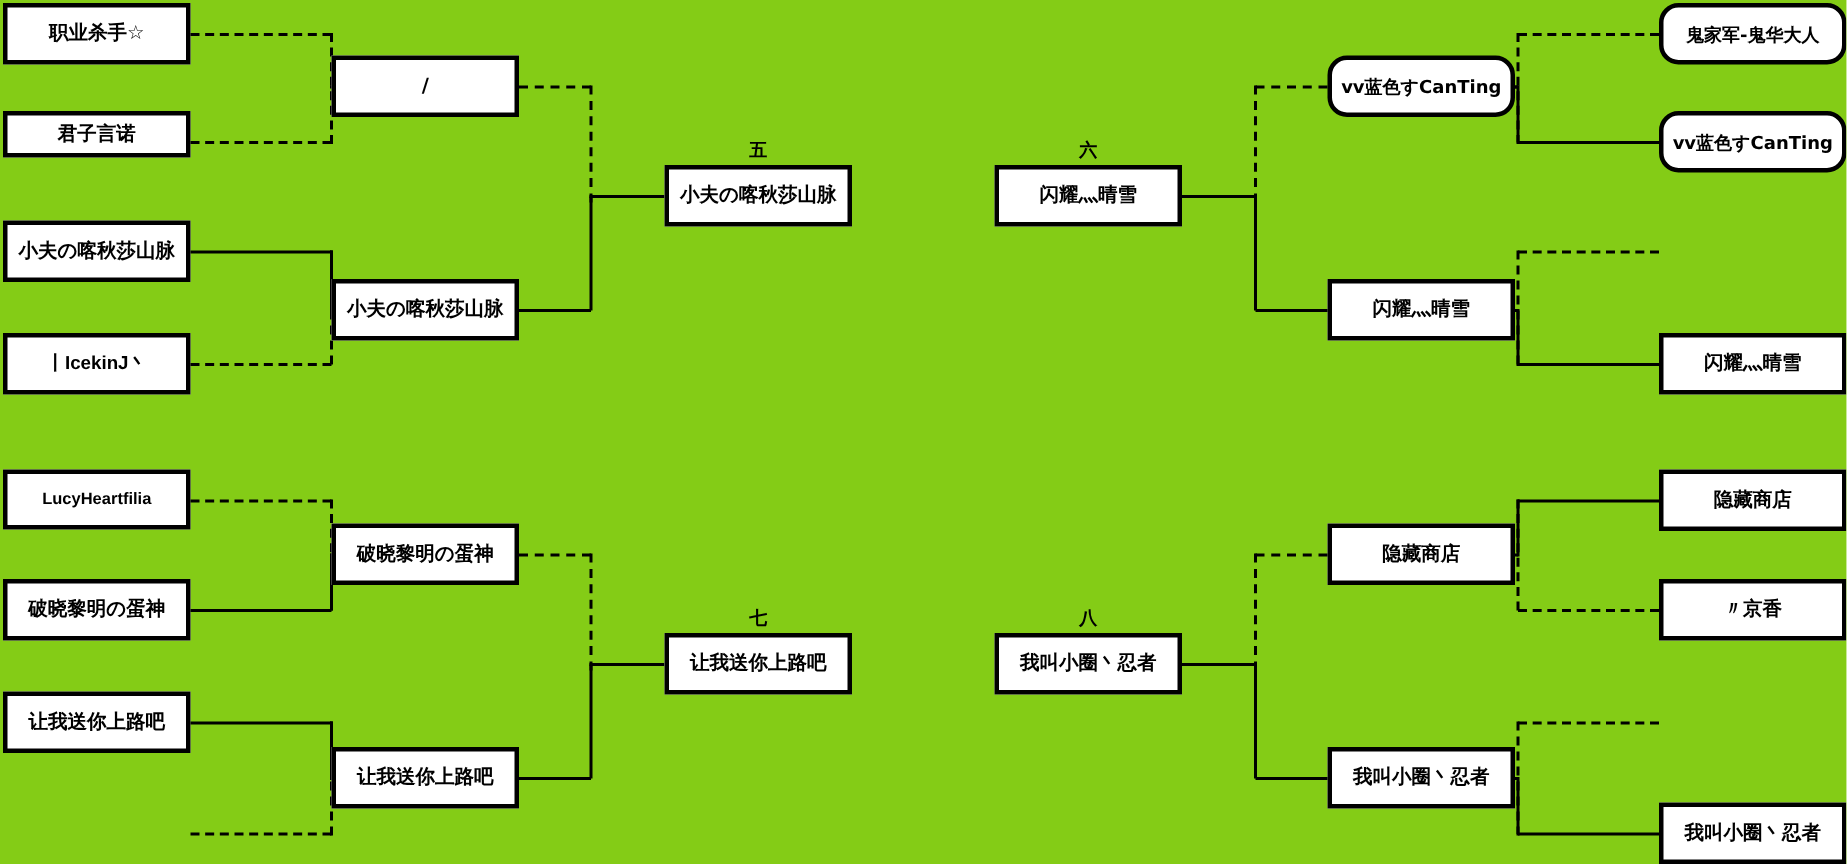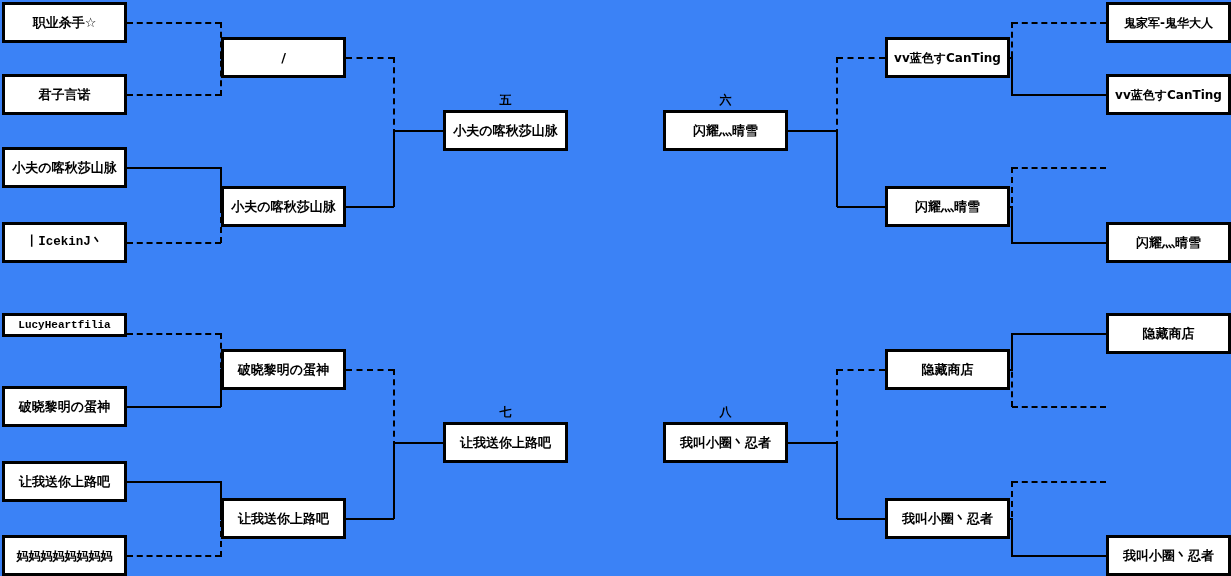--- a/index.html
+++ b/index.html
@@ -4,43 +4,43 @@
 <style>
   html,body{margin:0;padding:0;background:#ffffff;}
   body{
     font-family:"DejaVu Sans","Liberation Sans",sans-serif;
     -webkit-font-smoothing:none;
   }
   #stage{
     position:relative;
     width:1231px;
     height:576px;
-    background:#3b82f6;
+    background:#84cc16;
     overflow:hidden;
   }
   
   .node{
     position:absolute;
     box-sizing:border-box;
     border:3px solid #000000;
     background:#ffffff;
     display:flex;
     align-items:center;
     justify-content:center;
     text-align:center;
     color:#000000;
     font-size:13px;
     font-weight:bold;
     line-height:1;
     letter-spacing:0px;
     white-space:nowrap;
     overflow:hidden;
   }
-  .node.latin{font-family:Liberation Mono, monospace;font-size:12.5px;}
-  .node.small{font-size:12px;}
+  .node.latin{font-family:Liberation Sans, sans-serif;font-size:12.5px;}
+  .node.small{font-size:12px;border-radius:13px;}
   .node.tiny{font-size:11px;}
   
   .caption{
     position:absolute;
     color:#000000;
     font-size:12px;
     font-weight:bold;
     line-height:1;
     text-align:center;
     white-space:nowrap;
@@ -51,21 +51,21 @@
   .seg.v-solid{border-left:2px solid #000000;}
   .seg.h-dash{border-top:2px dashed #000000;}
   .seg.v-dash{border-left:2px dashed #000000;}
 </style>
 </head>
 <body>
 
 <div id="stage">
 
   <div class="node" style="left:2px;  top:2px;   width:125px; height:41px;">职业杀手☆</div>
-  <div class="node" style="left:2px;  top:74px;  width:125px; height:41px;">君子言诺</div>
+  <div class="node" style="left:2px;  top:74px;  width:125px; height:31px;">君子言诺</div>
   <div class="node" style="left:2px;  top:147px; width:125px; height:41px;">小夫の喀秋莎山脉</div>
   <div class="node latin" style="left:2px;  top:222px; width:125px; height:41px;">丨IcekinJ丶</div>
 
   <div class="seg h-dash" style="left:127px; top:22px;  width:94px;"></div>
   <div class="seg h-dash" style="left:127px; top:94px;  width:94px;"></div>
   <div class="seg v-dash" style="left:220px; top:22px;  height:74px;"></div>
   <div class="seg h-dash" style="left:220px; top:57px;  width:32px;"></div>
 
   <div class="seg h-solid" style="left:127px; top:167px; width:94px;"></div>
   <div class="seg h-dash" style="left:127px; top:242px; width:94px;"></div>
@@ -112,24 +112,23 @@
 
   <div class="seg h-dash" style="left:837px; top:57px;  width:48px;"></div>
   <div class="seg h-solid" style="left:837px; top:206px; width:48px;"></div>
   <div class="seg v-dash" style="left:836px; top:57px;  height:78px;"></div>
   <div class="seg v-solid" style="left:836px; top:131px; height:76px;"></div>
   <div class="seg h-solid" style="left:788px; top:130px; width:50px;"></div>
 
   <div class="caption" style="left:663px; top:94px; width:125px;">六</div>
   <div class="node" style="left:663px; top:110px; width:125px; height:41px;">闪耀灬晴雪</div>
 
-  <div class="node latin tiny" style="left:2px; top:313px; width:125px; height:24px;">LucyHeartfilia</div>
+  <div class="node latin tiny" style="left:2px; top:313px; width:125px; height:40px;">LucyHeartfilia</div>
   <div class="node" style="left:2px; top:386px; width:125px; height:41px;">破晓黎明の蛋神</div>
   <div class="node" style="left:2px; top:461px; width:125px; height:41px;">让我送你上路吧</div>
-  <div class="node small" style="left:2px; top:535px; width:125px; height:41px;">妈妈妈妈妈妈妈妈</div>
 
   <div class="seg h-dash" style="left:127px; top:333px; width:94px;"></div>
   <div class="seg h-solid" style="left:127px; top:406px; width:94px;"></div>
   <div class="seg v-dash" style="left:220px; top:333px; height:74px;"></div>
   <div class="seg v-solid" style="left:220px; top:369px; height:38px;"></div>
   <div class="seg h-solid" style="left:220px; top:369px; width:32px;"></div>
 
   <div class="seg h-solid" style="left:127px; top:481px; width:94px;"></div>
   <div class="seg h-dash" style="left:127px; top:555px; width:94px;"></div>
   <div class="seg v-dash" style="left:220px; top:481px; height:76px;"></div>
@@ -142,20 +141,21 @@
   <div class="seg h-dash" style="left:346px; top:369px; width:48px;"></div>
   <div class="seg h-solid" style="left:346px; top:518px; width:48px;"></div>
   <div class="seg v-dash" style="left:393px; top:369px; height:78px;"></div>
   <div class="seg v-solid" style="left:393px; top:443px; height:76px;"></div>
   <div class="seg h-solid" style="left:393px; top:442px; width:50px;"></div>
 
   <div class="caption" style="left:443px; top:406px; width:125px;">七</div>
   <div class="node" style="left:443px; top:422px; width:125px; height:41px;">让我送你上路吧</div>
 
   <div class="node" style="left:1106px; top:313px; width:125px; height:41px;">隐藏商店</div>
+  <div class="node" style="left:1106px; top:386px; width:125px; height:41px;">〃京香</div>
   <div class="node" style="left:1106px; top:535px; width:125px; height:41px;">我叫小圈丶忍者</div>
 
   <div class="seg h-solid" style="left:1012px; top:333px; width:94px;"></div>
   <div class="seg h-dash" style="left:1012px; top:406px; width:94px;"></div>
   <div class="seg v-dash" style="left:1011px; top:333px; height:74px;"></div>
   <div class="seg v-solid" style="left:1011px; top:333px; height:38px;"></div>
   <div class="seg h-solid" style="left:1009px; top:369px; width:3px;"></div>
 
   <div class="seg h-dash" style="left:1012px; top:481px; width:94px;"></div>
   <div class="seg h-solid" style="left:1012px; top:555px; width:94px;"></div>

